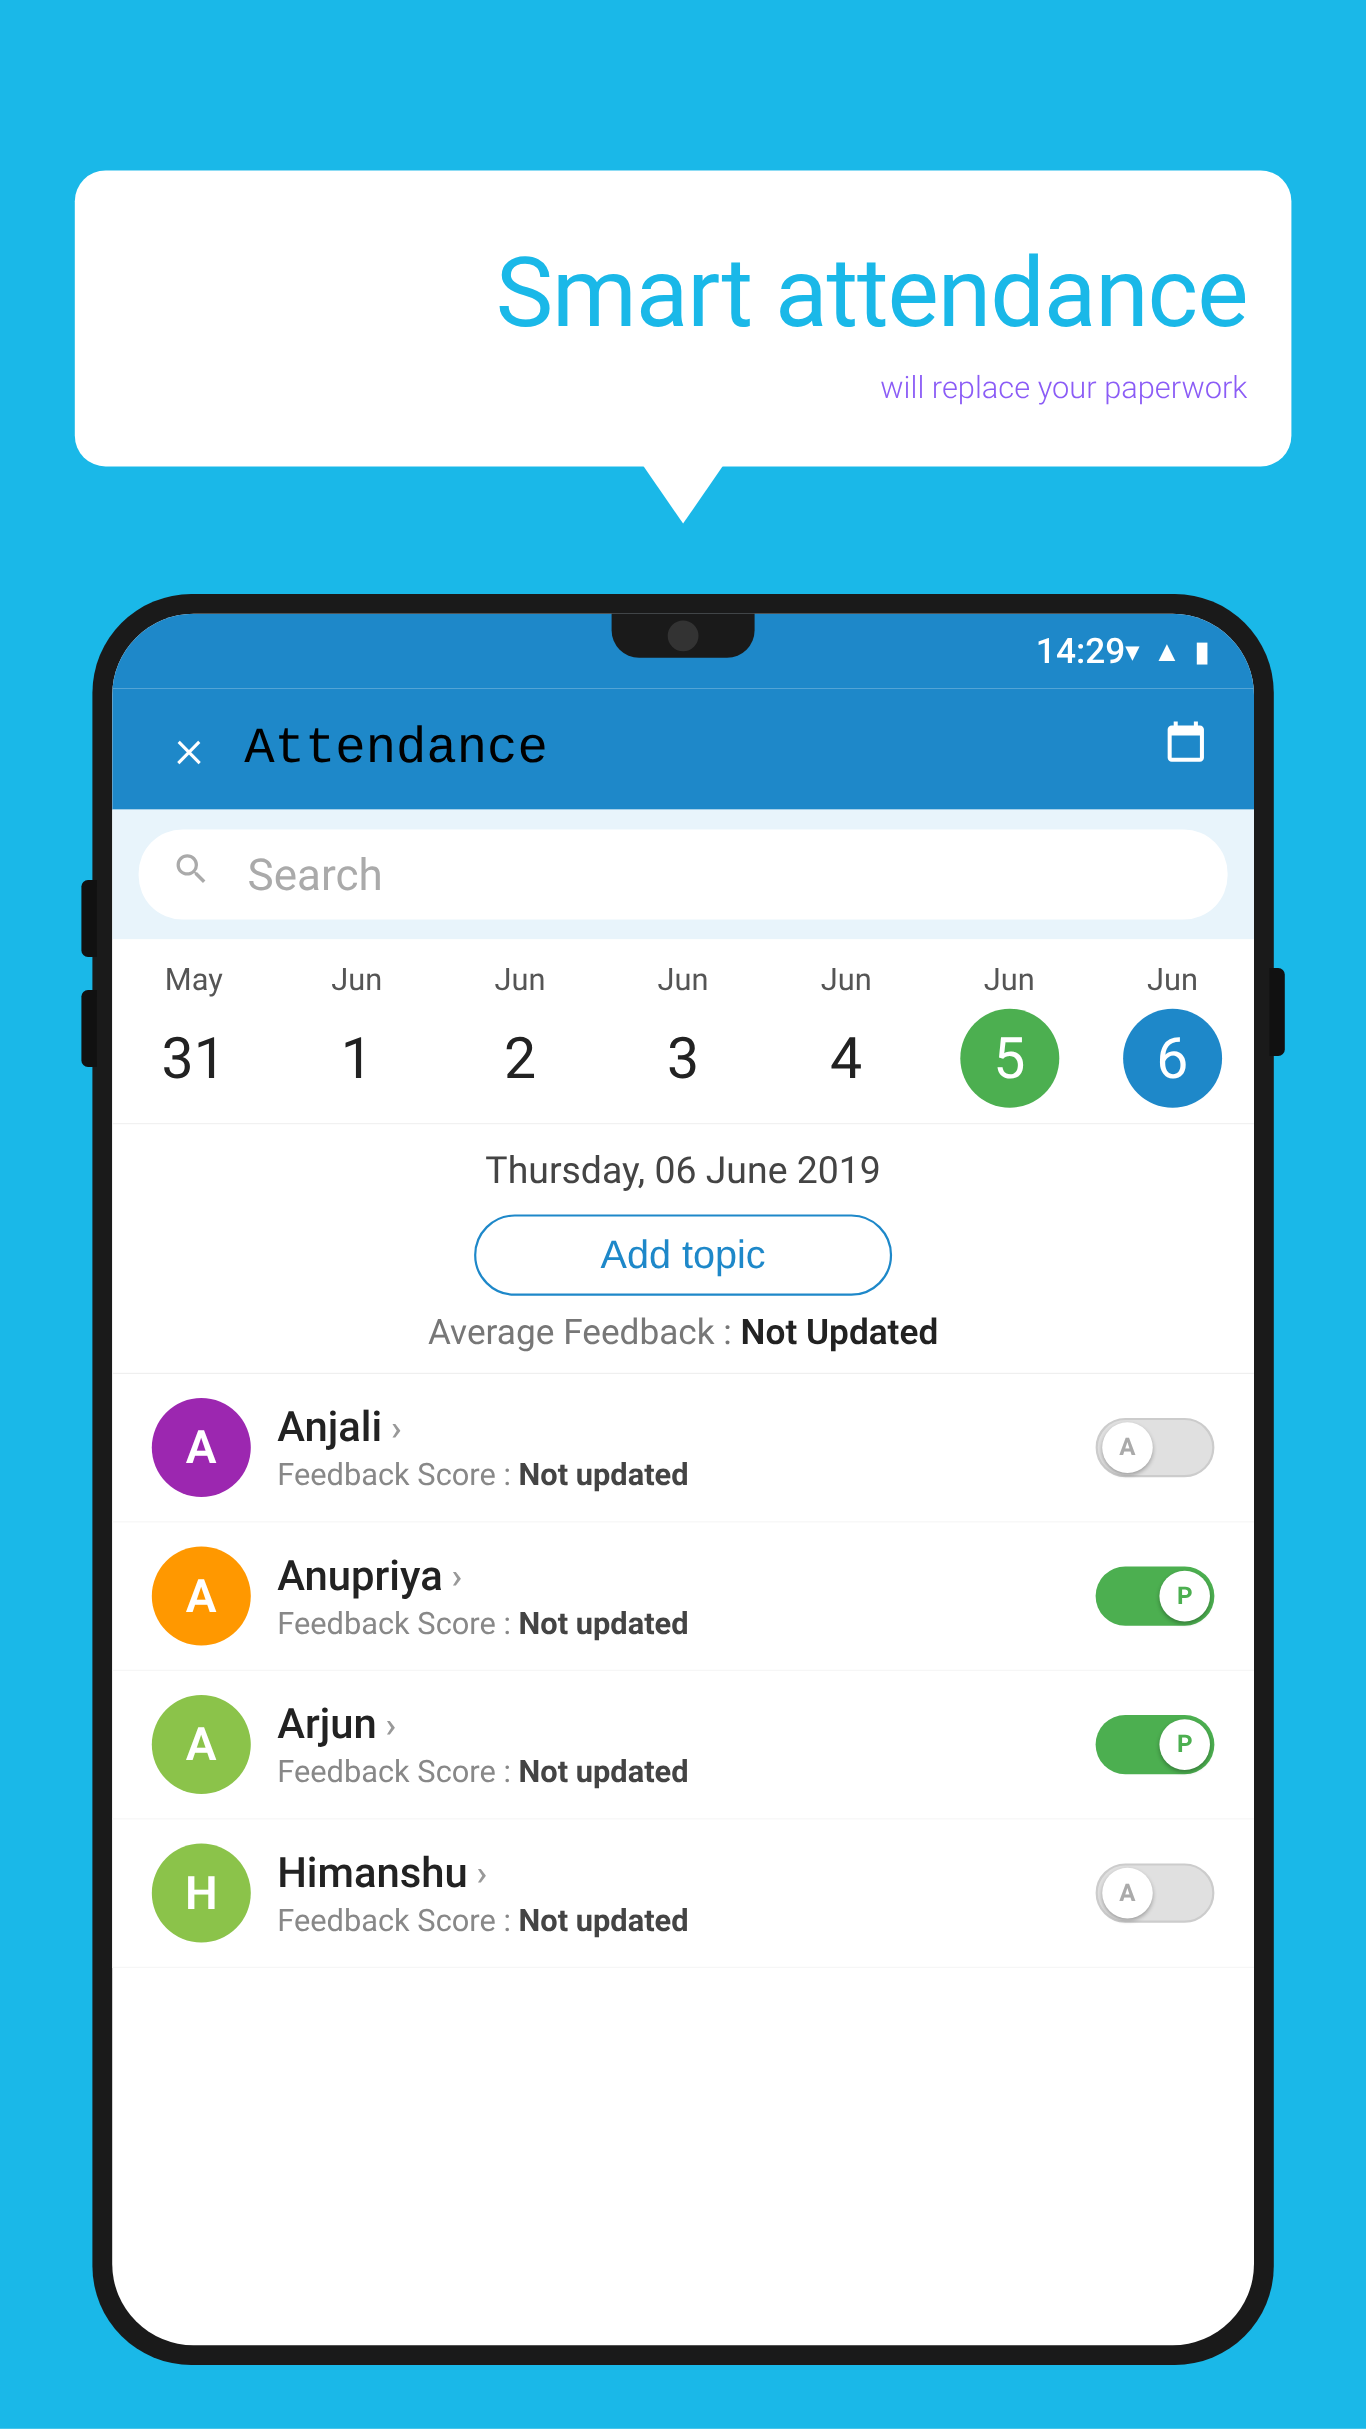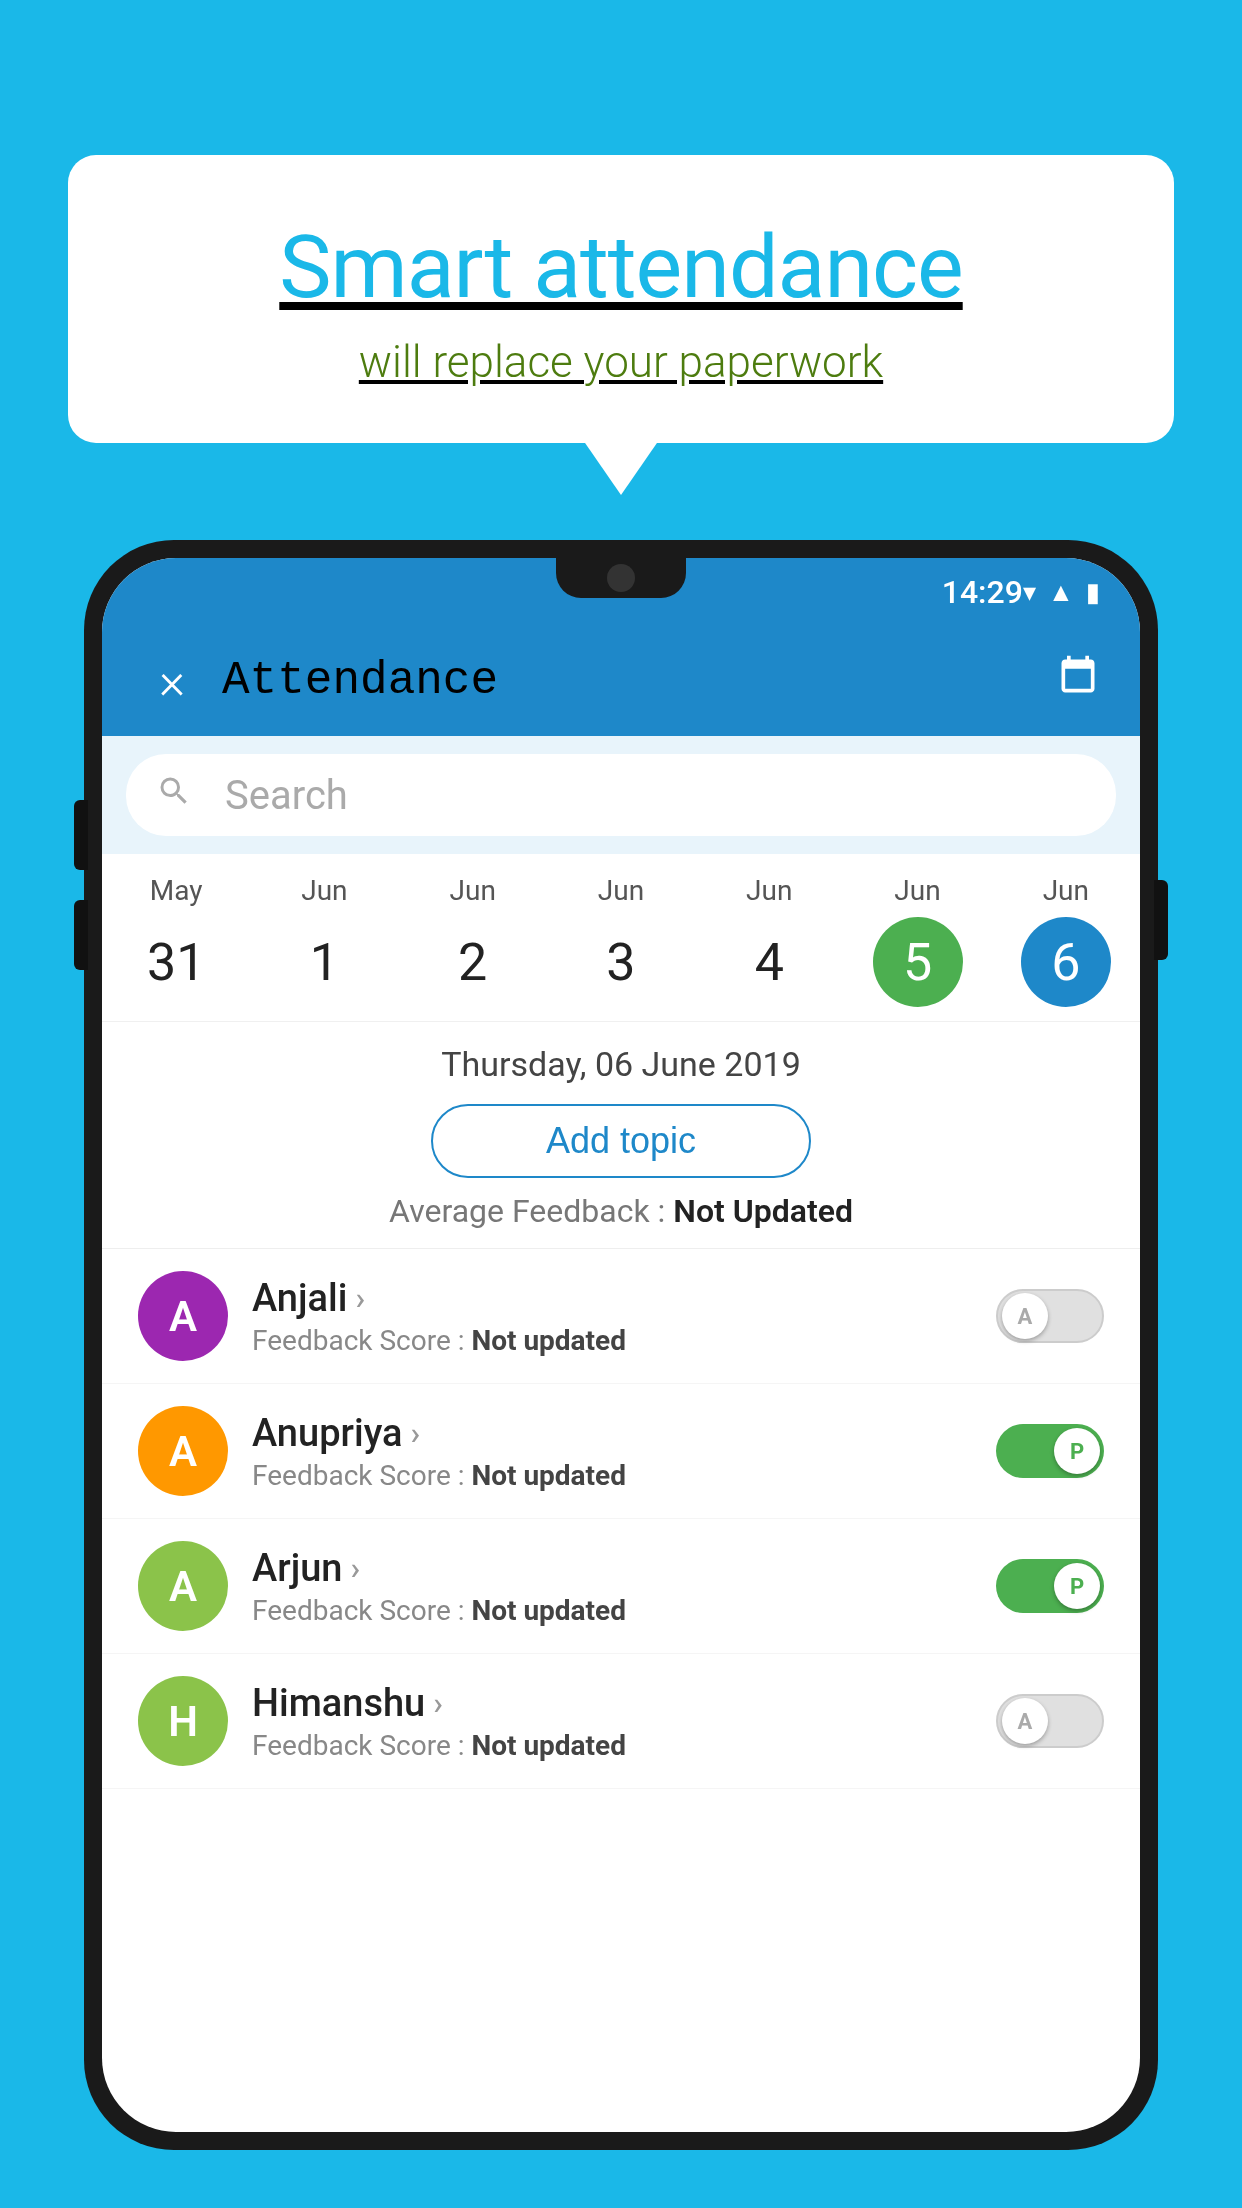--- a/index.html
+++ b/index.html
@@ -18,23 +18,22 @@
       position: absolute;
       top: 155px;
       left: 68px;
       right: 68px;
     }
 
     .speech-bubble {
       background: white;
       border-radius: 28px;
       padding: 60px 40px 55px;
-      text-align: center;
+      text-align: right;
       position: relative;
-      text-decoration: underline;
     }
 
     .speech-bubble::after {
       content: '';
       position: absolute;
       bottom: -52px;
       left: 50%;
       transform: translateX(-50%);
       width: 0;
       height: 0;
@@ -45,22 +44,22 @@
 
     .bubble-title {
       font-size: 88px;
       color: #1ab8e8;
       font-weight: 400;
       letter-spacing: -1px;
       margin-bottom: 18px;
     }
 
     .bubble-subtitle {
-      font-size: 44px;
-      color: #4d7c0f;
+      font-size: 28px;
+      color: #8b5cf6;
       font-weight: 300;
     }
 
     
     .phone-container {
       position: absolute;
       top: 540px;
       left: 84px;
       right: 84px;
       bottom: 0;

